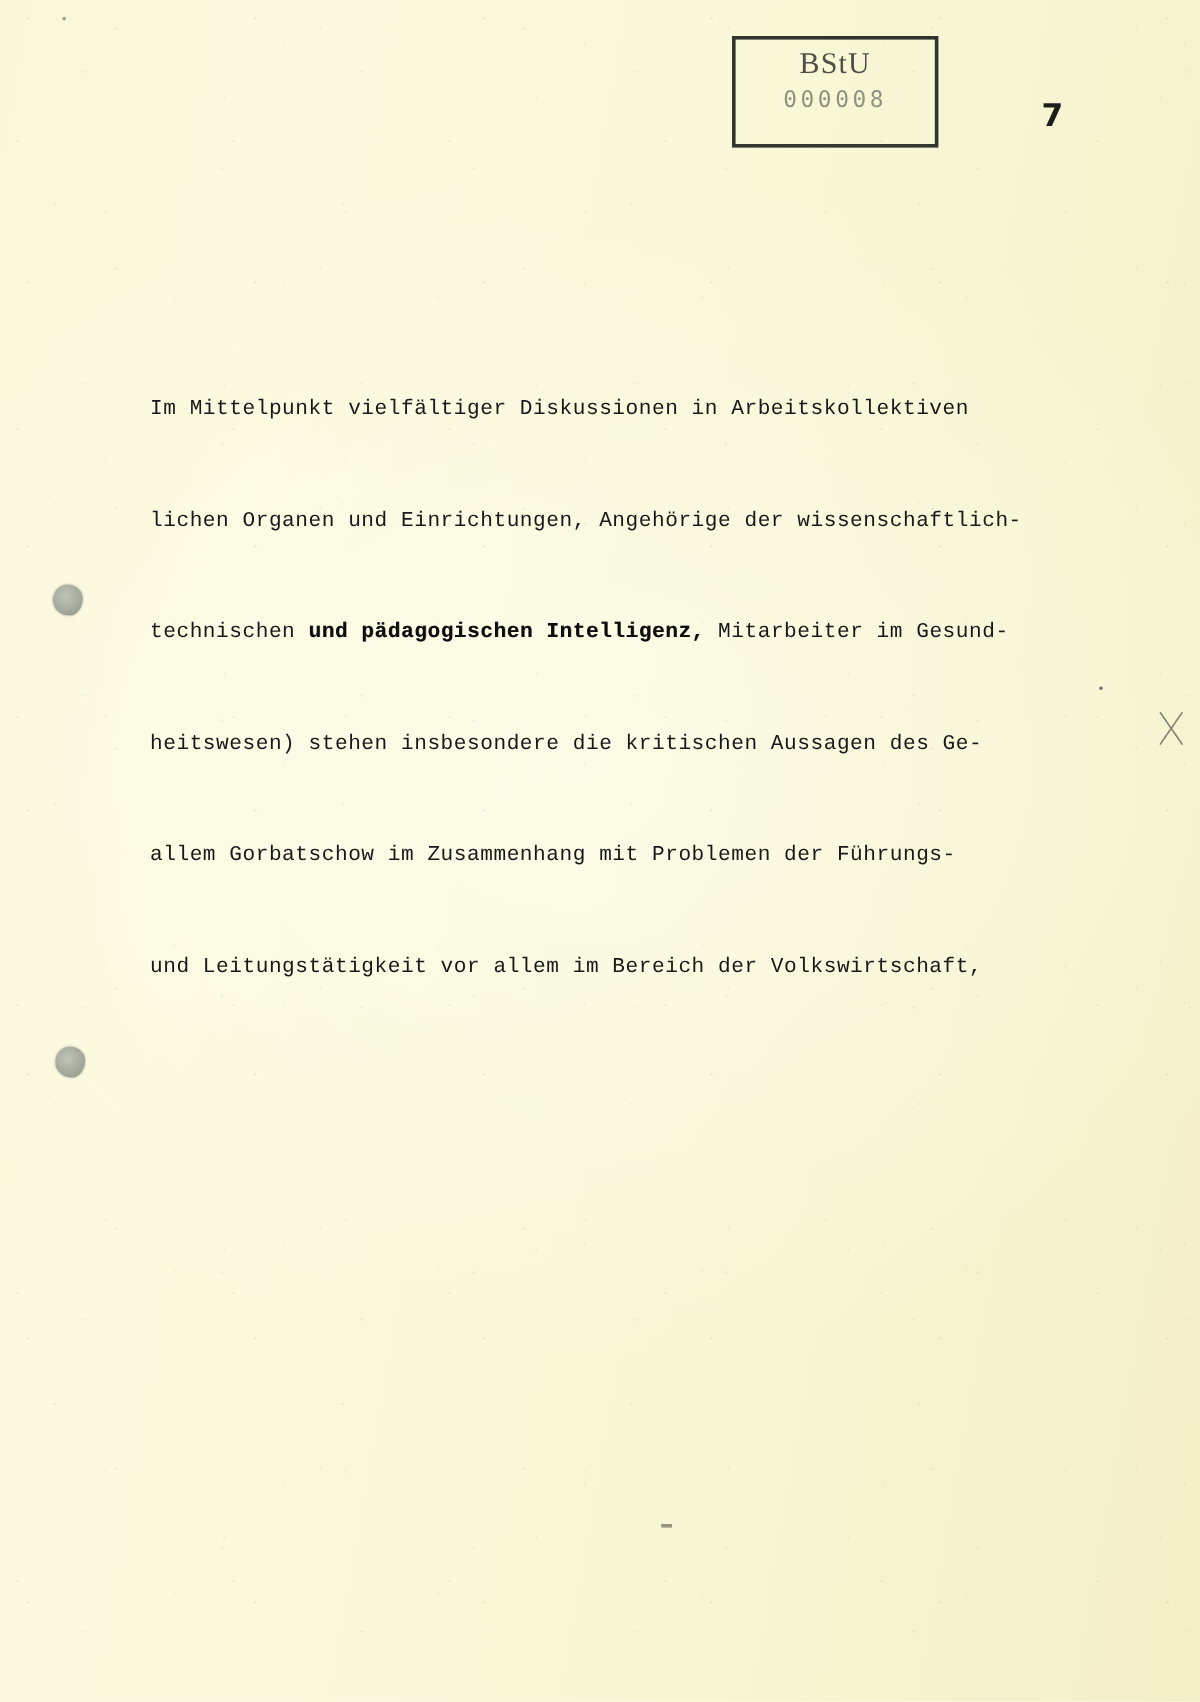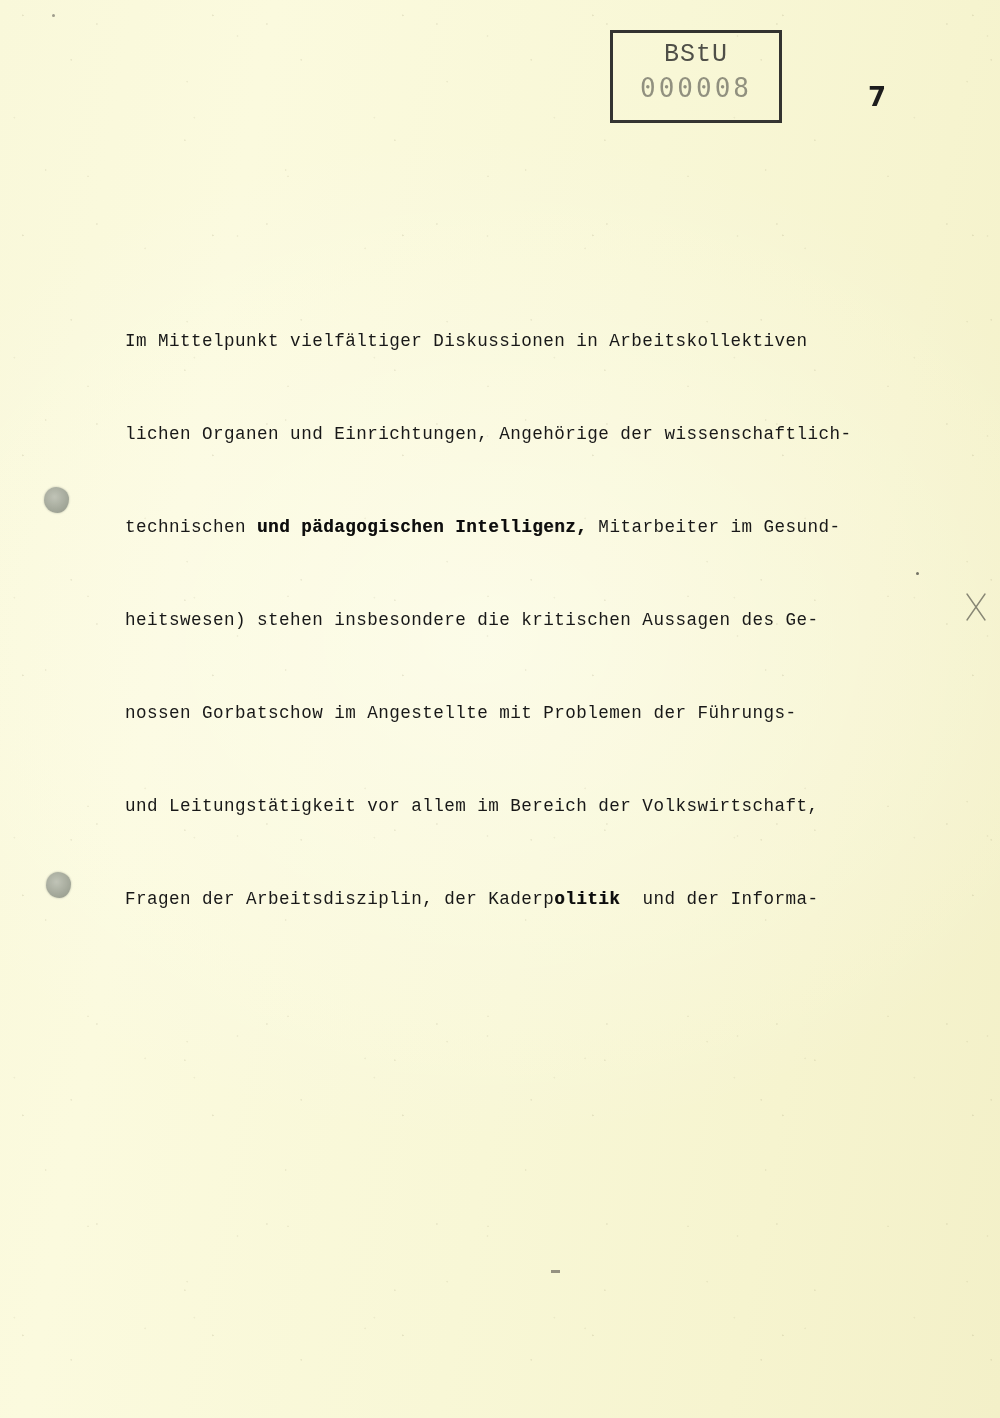--- a/index.html
+++ b/index.html
@@ -58,30 +58,30 @@
     content: "";
     position: absolute;
     left: -1px; right: 2px; bottom: -2px;
     height: 2px;
     background: #2a2a2a;
     opacity: .5;
   }
   .stamp-line {
     text-align: center;
     color: #242424;
-    font-family: Liberation Mono, monospace;
+    font-family: Liberation Serif, serif;
   }
   #stamp-title {
     font-size: 25px;
     letter-spacing: 1px;
     margin-top: 7px;
     opacity: .86;
   }
   #stamp-number {
-    font-size: 26px;
+    font-size: 19px;
     letter-spacing: 3px;
     margin-top: 4px;
     opacity: .52;
     font-family: "DejaVu Sans Mono", monospace;
   }
 
   #page-number {
     position: absolute;
     left: 868px;
     top: 82px;
@@ -195,23 +195,22 @@
   <div id="stray-dot-top"></div>
   <div id="stray-dot-bottom"></div>
 
   <div id="body-text">
 
     <div class="para">
       <span class="line">Im Mittelpunkt vielfältiger Diskussionen in Arbeitskollektiven</span>
       <span class="line">lichen Organen und Einrichtungen, Angehörige der wissenschaftlich-</span>
       <span class="line">technischen <span class="retype">und pädagogischen Intelligenz,</span> Mitarbeiter im Gesund-</span>
       <span class="line">heitswesen) stehen insbesondere die kritischen Aussagen des Ge-</span>
-      <span class="line">nossen Gorbatschow im Angestellte mit Problemen der Führungs-</span>
+      <span class="line">allem Gorbatschow im Zusammenhang mit Problemen der Führungs-</span>
       <span class="line">und Leitungstätigkeit vor allem im Bereich der Volkswirtschaft,</span>
-      <span class="line">Fragen der Arbeitsdisziplin, der Kaderp<span class="retype">olitik</span>  und der Informa-</span>
     </div>
 
     
 
     
 
     
 
     
 

